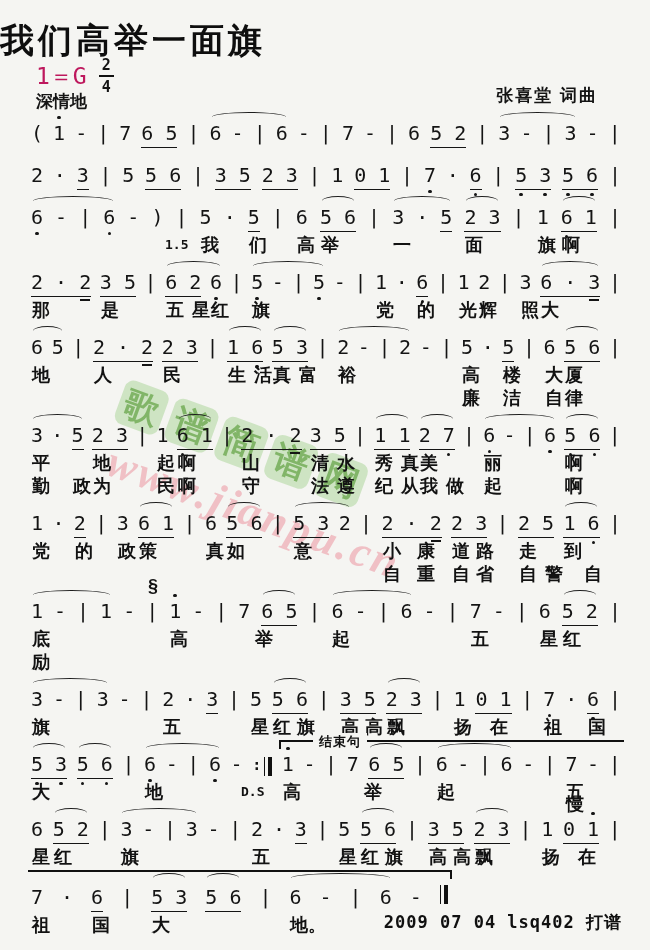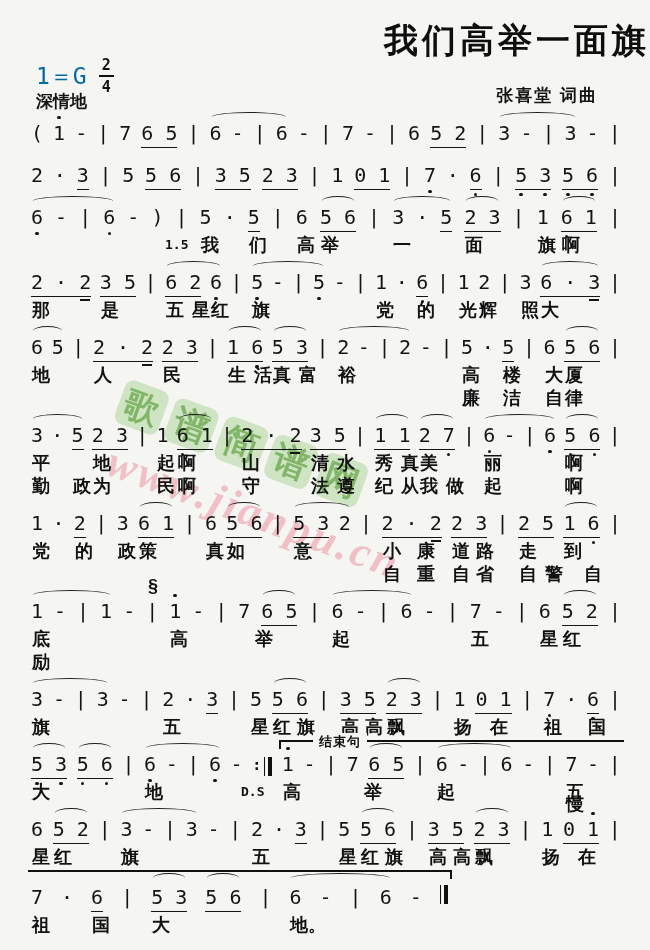--- a/index.html
+++ b/index.html
@@ -1,21 +1,21 @@
 <!DOCTYPE html>
 <html><head>
 <meta charset="utf-8">
 <style>
   html,body{margin:0;padding:0;background:#e8e8e6;}
   .sheet{position:relative;width:650px;height:950px;margin:0 auto;background:#f5f5f2;overflow:hidden;
          font-family:"Liberation Sans",sans-serif;color:#141414;}
-  .title{position:absolute;top:18px;left:0;width:100%;text-align:right;margin:0;
+  .title{position:absolute;top:18px;left:0;width:100%;text-align:left;margin:0;
          font:700 34px "Liberation Sans",sans-serif;letter-spacing:4px;color:#0e0e0e;}
   .keyrow{position:absolute;left:36px;top:56px;display:flex;align-items:center;gap:12px;}
-  .keytxt{font:500 23px "DejaVu Sans Mono",monospace;color:#0369a1;}
+  .keytxt{font:500 23px "DejaVu Sans Mono",monospace;color:#be185d;}
   .timesig{display:inline-block;text-align:center;}
   .ts-t{display:block;font:700 15px "DejaVu Sans Mono",monospace;border-bottom:2px solid #111;padding:0 3px 1px;}
   .ts-b{display:block;font:700 15px "DejaVu Sans Mono",monospace;padding-top:1px;}
   .tempo{position:absolute;left:36px;top:90px;font:700 17px "Liberation Sans",sans-serif;}
   .credit{position:absolute;right:52px;top:84px;font:700 17px "Liberation Sans",sans-serif;letter-spacing:2px;}
   .footer{position:absolute;right:28px;bottom:16px;font:700 17px "DejaVu Sans Mono",monospace;letter-spacing:1px;color:#101010;}
 
   .wm{position:absolute;left:128px;top:378px;transform:rotate(20deg);transform-origin:0 0;pointer-events:none;z-index:0;}
   .wm-tiles{display:flex;gap:7px;}
   .wm-tile{width:46px;height:46px;border-radius:9px;background:rgba(152,205,130,0.42);
@@ -587,13 +587,14 @@
         </span>
         <div class="lyr">
           <span class="syl" style="left: 2px;">祖</span>
           <span class="syl" style="left: 62px;">国</span>
           <span class="syl" style="left: 122px;">大</span>
           <span class="syl" style="left: 260px;">地。</span>
         </div>
       </div>
     </div>
 
+  <div class="footer">2009 07 04 lsq402 打谱</div>
 </div>
 
 </body></html>

